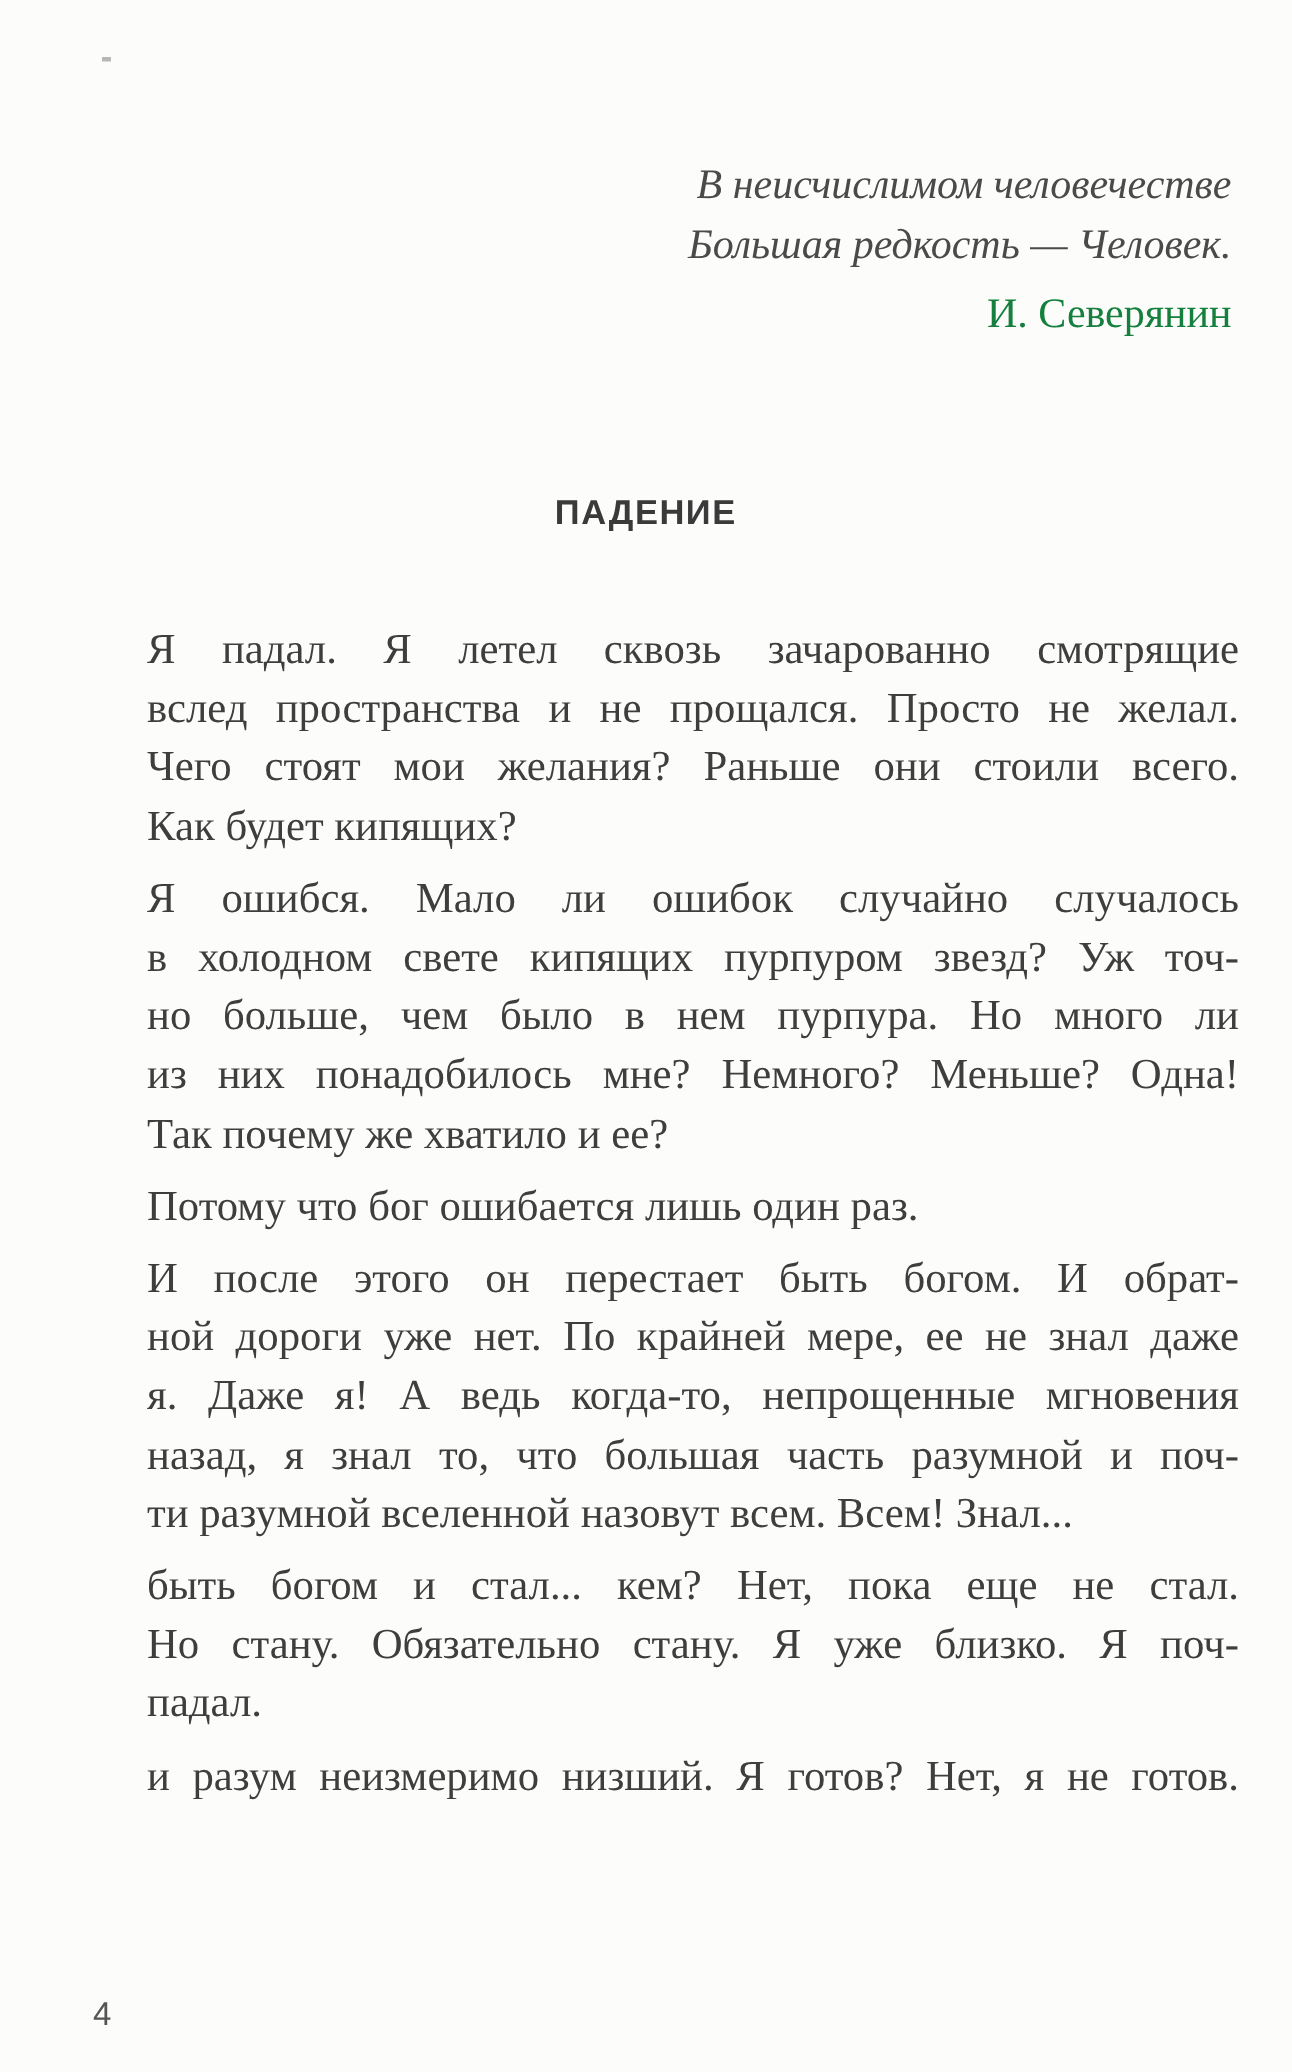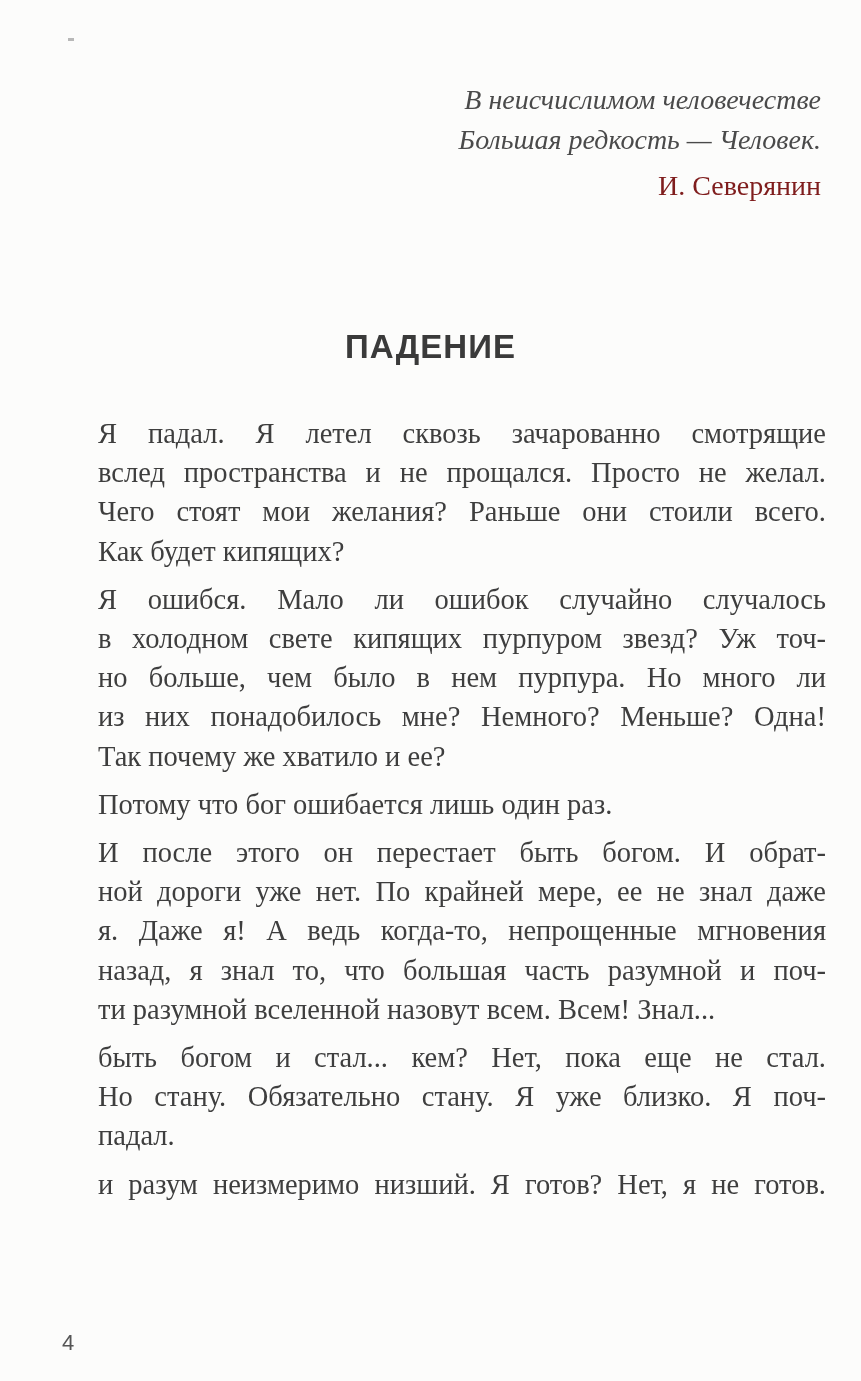--- a/index.html
+++ b/index.html
@@ -4,27 +4,27 @@
 <style>
   html, body { margin: 0; padding: 0; }
   body {
     width: 861px; height: 1381px; overflow: hidden;
     background: #fcfcfb;
     font-family: "Liberation Serif", "DejaVu Serif", serif;
     color: #3e3e3e;
     position: relative;
   }
   .speck { position: absolute; left: 68px; top: 38px; width: 6px; height: 3px; background: #b8b8b8; }
-  .epigraph { position: absolute; right: 40px; top: 80px; text-align: right; }
+  .epigraph { position: absolute; right: 40px; top: 104px; text-align: right; }
   .epigraph .line { font-style: italic; font-size: 28px; line-height: 40px; color: #4a4a4a; }
-  .epigraph .author { font-size: 28px; line-height: 40px; margin-top: 6px; color: #7f1d1d; }
+  .epigraph .author { font-size: 28px; line-height: 40px; margin-top: 6px; color: #15803d; }
   .title {
     position: absolute; left: 0; right: 0; top: 328px; text-align: center;
     font-family: "Liberation Sans", "DejaVu Sans", sans-serif;
-    font-weight: bold; font-size: 33px; letter-spacing: 1px; color: #3a3a3a;
+    font-weight: bold; font-size: 23px; letter-spacing: 1px; color: #3a3a3a;
   }
   .body { position: absolute; left: 62px; width: 764px; top: 414px; }
   .para {
     font-size: 28.5px; line-height: 39.2px; text-align: justify;
     text-align-last: left; text-indent: 36px; margin: 0 0 9px 0;
   }
   .para .ln { display: block; text-align-last: justify; }
   .para .ln.last { text-align-last: left; }
   .page-num { position: absolute; left: 62px; top: 1330px; font-family: "Liberation Sans", sans-serif; font-size: 22px; color: #555; }
 </style>

